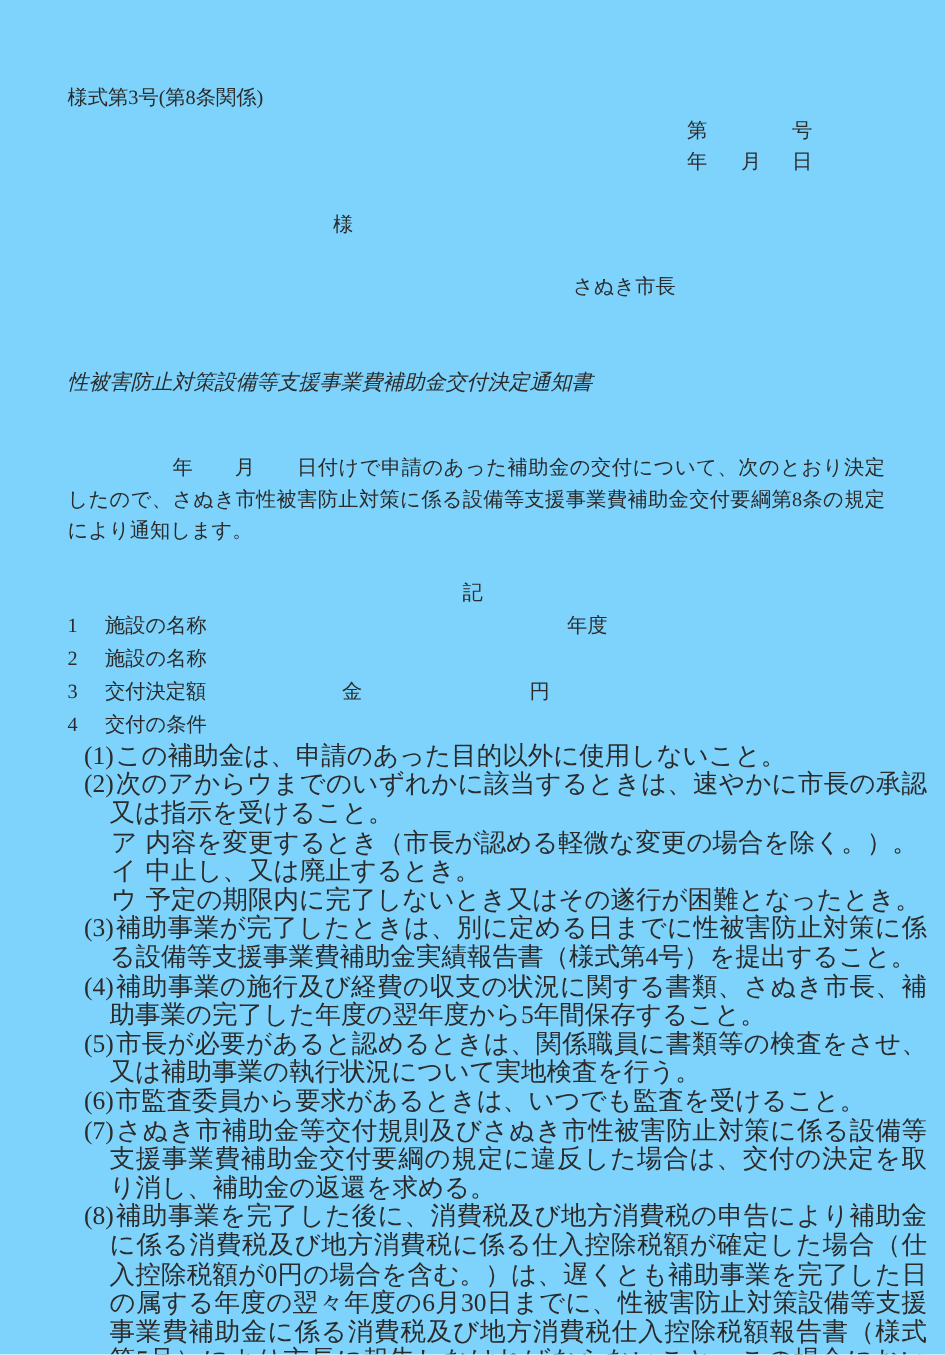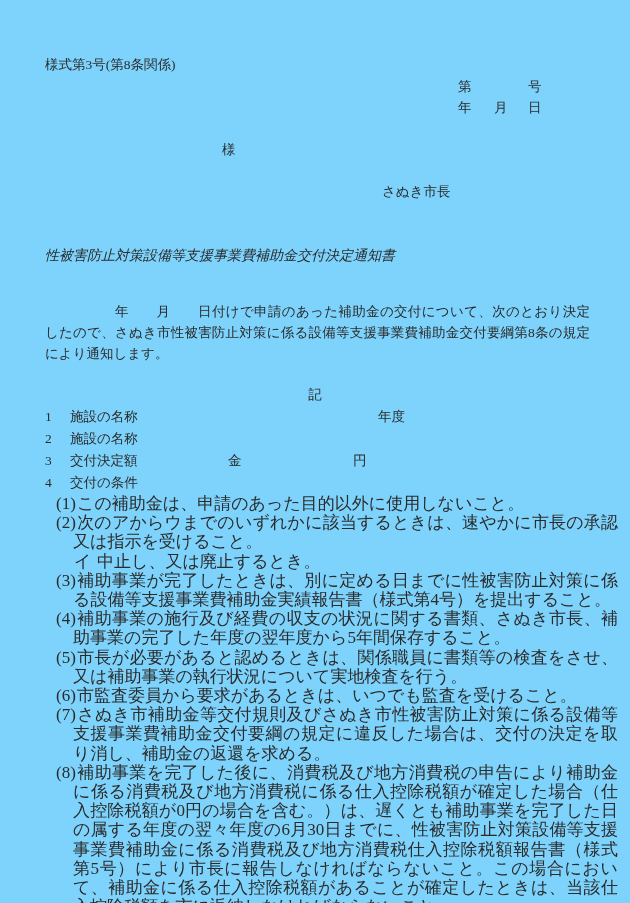--- a/index.html
+++ b/index.html
@@ -120,21 +120,27 @@
   </div>
 
   <div class="cond-list">
     <div class="cond">
       <span class="cond-marker">(1)</span><span>この補助金は、申請のあった目的以外に使用しないこと。</span>
     </div>
     <div class="cond">
       <span class="cond-marker">(2)</span><span>次のアからウまでのいずれかに該当するときは、速やかに市長の承認又は指示を受けること。</span>
     </div>
     <div class="subcond">
+      <span class="subcond-marker">ア</span><span>内容を変更するとき（市長が認める軽微な変更の場合を除く。）。</span>
+    </div>
+    <div class="subcond">
       <span class="subcond-marker">イ</span><span>中止し、又は廃止するとき。</span>
+    </div>
+    <div class="subcond">
+      <span class="subcond-marker">ウ</span><span>予定の期限内に完了しないとき又はその遂行が困難となったとき。</span>
     </div>
     <div class="cond">
       <span class="cond-marker">(3)</span><span>補助事業が完了したときは、別に定める日までに性被害防止対策に係る設備等支援事業費補助金実績報告書（様式第4号）を提出すること。</span>
     </div>
     <div class="cond">
       <span class="cond-marker">(4)</span><span>補助事業の施行及び経費の収支の状況に関する書類、さぬき市長、補助事業の完了した年度の翌年度から5年間保存すること。</span>
     </div>
     <div class="cond">
       <span class="cond-marker">(5)</span><span>市長が必要があると認めるときは、関係職員に書類等の検査をさせ、又は補助事業の執行状況について実地検査を行う。</span>
     </div>

